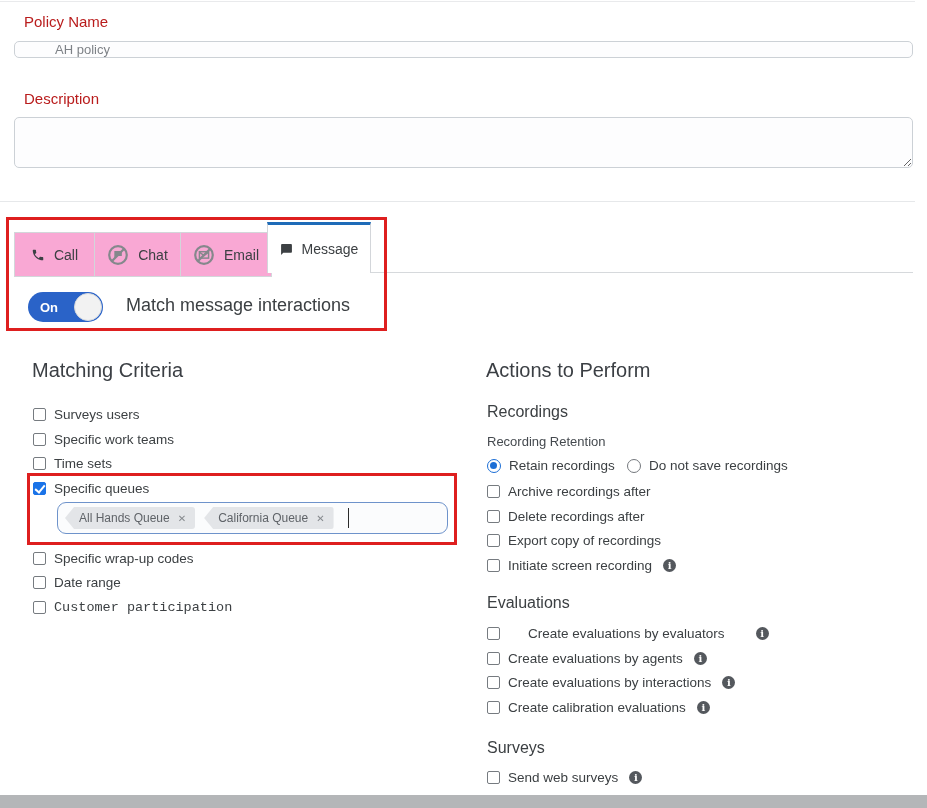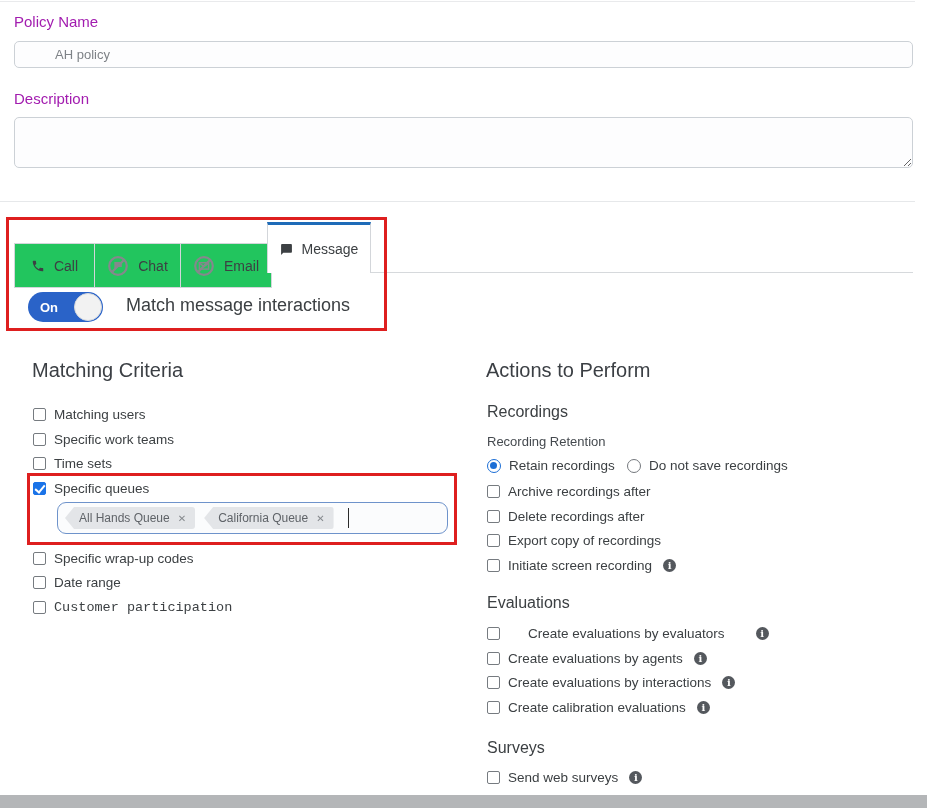--- a/index.html
+++ b/index.html
@@ -6,36 +6,36 @@
   body{
     width:927px;height:808px;position:relative;overflow:hidden;
     background:#ffffff;
     font-family:"Liberation Sans","DejaVu Sans",sans-serif;
     color:#3c4043;
   }
   .abs{position:absolute;}
   .topline{left:0;top:1px;width:915px;height:1px;background:#e9eaec;}
 
   
-  .field-label{font-size:15px;color:#a21caf;}
+  .field-label{font-size:15px;color:#b91c1c;margin-left:10px;}
   .text-input{
     box-sizing:border-box;border:1px solid #ccd1d6;border-radius:5px;
     background:#fdfdfe;font-family:inherit;font-size:13px;color:#7e8287;
     padding:0 13px;outline:none;
   }
   textarea.text-input{resize:both;padding:6px 13px;}
 
   .divider{left:0;top:201px;width:915px;height:1px;background:#e6e8ea;}
 
   
   .tabbar{left:14px;top:222px;width:899px;height:51px;}
   .tabbar .baseline{position:absolute;left:0;bottom:0;width:100%;height:1px;background:#d6d9dc;}
   .tab{
-    position:absolute;top:21px;height:45px;box-sizing:border-box;
-    background:#22c55e;border:1px solid #d3d6da;
+    position:absolute;top:10px;height:45px;box-sizing:border-box;
+    background:#f9a8d4;border:1px solid #d3d6da;
     display:flex;align-items:center;justify-content:center;gap:9px;
     font-size:14px;color:#3c4043;z-index:1;
   }
   .tab.active{
     top:0;height:51px;background:#ffffff;
     border-top:3px solid #1e6bb8;border-bottom:none;z-index:3;
   }
   .tab .ticon{display:flex;align-items:center;justify-content:center;}
 
   
@@ -93,21 +93,21 @@
   .redbox2{left:27px;top:473px;width:430px;height:72px;}
 
   .bottombar{left:0;top:795px;width:927px;height:13px;background:#b4b6b8;}
 </style>
 </head>
 <body>
 
 <div class="abs topline"></div>
 
 <div class="abs field-label" style="left:14px;top:13px;">Policy Name</div>
-<input class="abs text-input" style="left: 14px; top: 41px; width: 899px; height: 27px; padding-left: 40px;" type="text" value="AH policy">
+<input class="abs text-input" style="left: 14px; top: 41px; width: 899px; height: 17px; padding-left: 40px;" type="text" value="AH policy">
 
 <div class="abs field-label" style="left:14px;top:90px;">Description</div>
 <textarea class="abs text-input" style="left: 14px; top: 117px; width: 899px; height: 51px;"></textarea>
 
 <div class="abs divider"></div>
 
 <div class="abs tabbar">
   <div class="baseline"></div>
 
   <div class="tab" style="left:0;width:81px;">
@@ -155,21 +155,21 @@
 <div class="abs toggle">
   <span class="on-label">On</span>
   <span class="knob"></span>
 </div>
 <div class="abs toggle-caption">Match message interactions</div>
 
 <div class="abs h1" style="left:32px;top:359px;">Matching Criteria</div>
 
 <div class="row" style="left:33px;top:407px;">
   <span class="cb"></span>
-  <span>Matching users</span>
+  <span>Surveys users</span>
 </div>
 <div class="row" style="left:33px;top:432px;">
   <span class="cb"></span>
   <span>Specific work teams</span>
 </div>
 <div class="row" style="left:33px;top:456px;">
   <span class="cb"></span>
   <span>Time sets</span>
 </div>
 <div class="row" style="left:33px;top:481px;">

